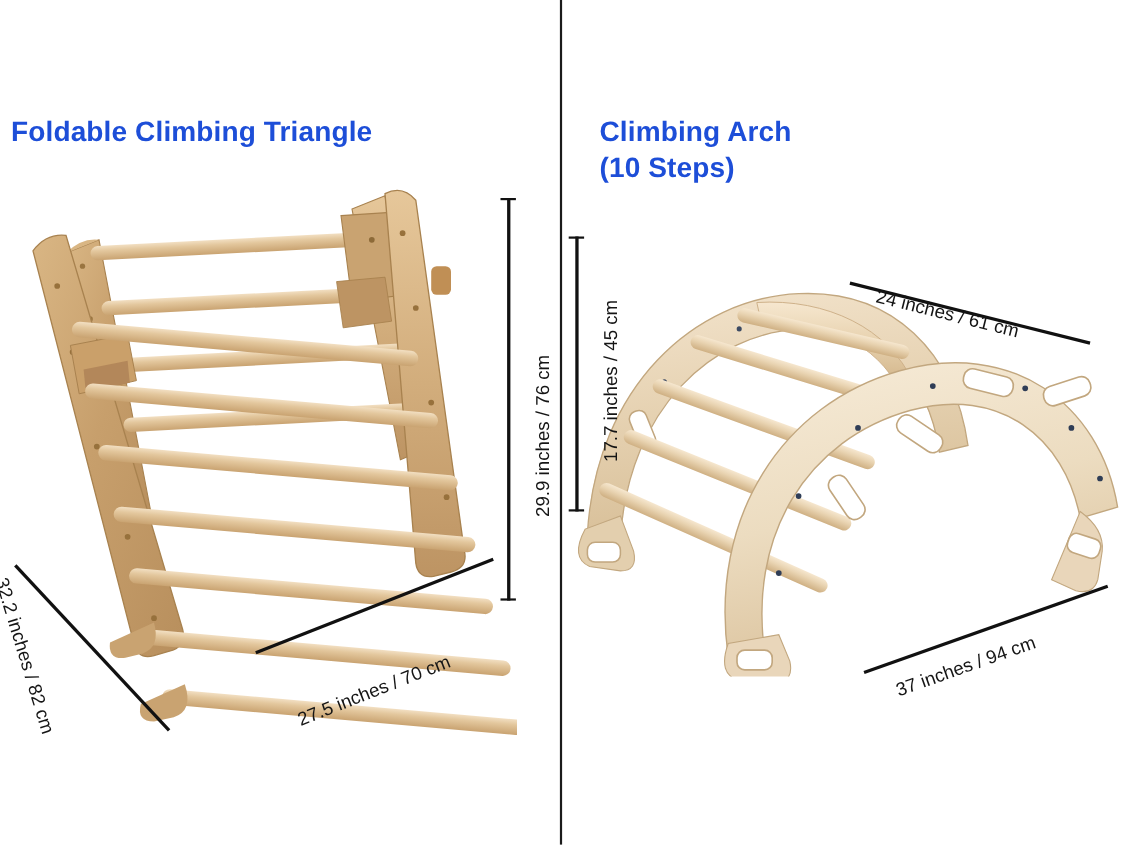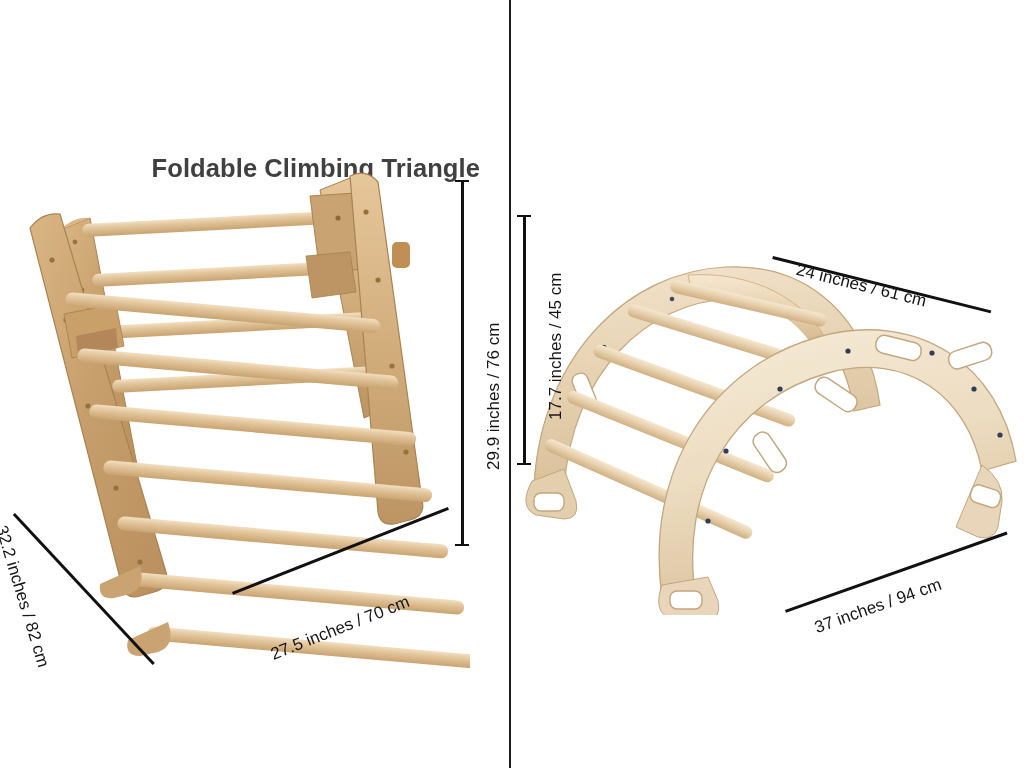--- a/index.html
+++ b/index.html
@@ -14,26 +14,25 @@
 
   
   .divider{
     position:absolute;left:509px;top:0;width:2px;height:768px;
     background:#1b1b1b;
   }
 
   
   .title{
     position:absolute;
-    text-align:right;
+    text-align:left;
     font-weight:bold;
-    color:#404040;
+    color:#1d4ed8;
     letter-spacing:.1px;
     line-height:1.28;
-    margin-top:48px;
   }
   #title-left{left:10px;top:104px;width:470px;font-size:25.5px;}
   #title-right{left:545px;top:104px;width:450px;font-size:25.5px;}
   .title .l2{display:block;}
 
   
   .dim-line{position:absolute;background:#111;}
   .dim-label{
     position:absolute;
     color:#151515;
@@ -190,20 +189,24 @@
   <div id="tri-v-cap-t"></div>
   <div id="tri-v-cap-b"></div>
   <div class="dim-label" id="tri-v-label">29.9 inches / 76 cm</div>
 
   <div class="dim-line" id="tri-d1-line"></div>
   <div class="dim-label" id="tri-d1-label">27.5 inches / 70 cm</div>
 
   <div class="dim-line" id="tri-d2-line"></div>
   <div class="dim-label" id="tri-d2-label">32.2 inches / 82 cm</div>
 
+  <div class="title" id="title-right">
+    <span>Climbing Arch</span>
+    <span class="l2">(10 Steps)</span>
+  </div>
 
   <svg class="art" id="arc-art" viewBox="0 0 512 360">
     <defs>
       <linearGradient id="arcWoodBack" x1="0" y1="0" x2="0.2" y2="1">
         <stop offset="0%" stop-color="#f3e4cd"></stop>
         <stop offset="50%" stop-color="#e6d2b2"></stop>
         <stop offset="100%" stop-color="#d8bf98"></stop>
       </linearGradient>
       <linearGradient id="arcWoodFront" x1="0" y1="0" x2="0.3" y2="1">
         <stop offset="0%" stop-color="#f7ecd9"></stop>

